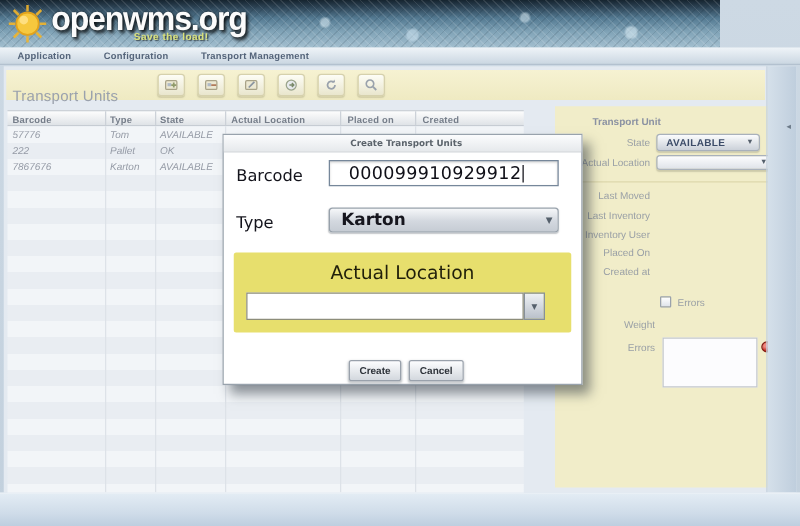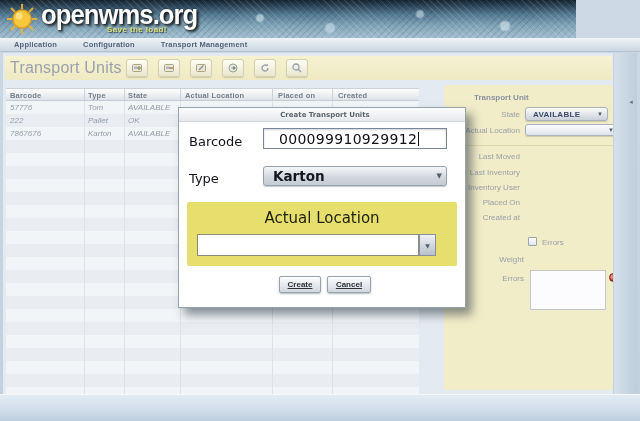--- a/index.html
+++ b/index.html
@@ -31,21 +31,21 @@
     background:linear-gradient(#eff4f8,#cbd7e2);border-bottom:1px solid #b3c1cf;
     display:flex;align-items:center;gap:26px;padding-left:14px;}
   .menu-item{font-size:7.5px;font-weight:bold;color:#54647a;letter-spacing:.2px;cursor:default;}
 
   
   .content-bg{position:absolute;left:3px;top:53px;width:634px;height:341px;background:#e4eaf1;}
 
   
   .band{position:absolute;left:5px;top:56px;width:607px;height:24px;
     background:linear-gradient(#f6f2d2,#efeac2);}
-  .page-title{position:absolute;left:10px;top:59px;font-size:16px;color:#9aa1ad;letter-spacing:.2px;}
+  .page-title{position:absolute;left:10px;top:70px;font-size:12px;color:#9aa1ad;letter-spacing:.2px;}
   .tbuttons{position:absolute;left:126px;top:59px;display:flex;gap:10px;}
   .tbtn{width:22px;height:18px;border:1px solid #d6d1ad;border-radius:3px;
     background:linear-gradient(#fdfdf6,#e9e6cd);display:flex;align-items:center;justify-content:center;
     box-shadow:0 1px 1px rgba(120,115,80,.25);cursor:pointer;}
 
   
   .thead{position:absolute;left:6px;top:88px;width:413px;height:13px;
     background:linear-gradient(#fdfdfd,#dfe3e7);border-top:1px solid #cdd2d8;border-bottom:1px solid #c6ccd3;}
   .th{position:absolute;top:2px;font-size:7.5px;font-weight:bold;color:#767e8a;letter-spacing:.2px;}
   .vline{position:absolute;top:0;width:1px;height:100%;background:#ccd1d8;}
@@ -100,24 +100,24 @@
     display:flex;align-items:center;box-shadow:0 1px 1px rgba(60,70,80,.3);cursor:pointer;}
   .dselect .sval{flex:1;font-size:13.5px;font-weight:bold;color:#16161e;padding-left:9px;}
   .dselect .arr{font-size:7px;}
   .ybox{position:absolute;left:8px;top:94px;width:270px;height:64px;background:#e7df6d;border-radius:2px;}
   .ytitle{position:absolute;left:0;top:7px;width:100%;text-align:center;font-size:15px;color:#201f0a;}
   .ycombo-input{position:absolute;left:10px;top:32px;width:222px;height:22px;background:#fff;
     border:1px solid #8d8d7a;cursor:text;}
   .ycombo-btn{position:absolute;left:232px;top:32px;width:17px;height:22px;border:1px solid #87909a;
     background:linear-gradient(#eef1f4,#b9c0ca);display:flex;align-items:center;justify-content:center;
     cursor:pointer;}
-  .dbtn{position:absolute;top:168px;height:17px;border:1px solid #99a1ab;border-radius:2px;
+  .dbtn{position:absolute;top:180px;height:17px;border:1px solid #99a1ab;border-radius:2px;
     background:linear-gradient(#fcfdfe,#d3d8de);font-size:8px;font-weight:bold;color:#2e333a;
     display:flex;align-items:center;justify-content:center;box-shadow:0 1px 2px rgba(50,60,70,.35);
-    cursor:pointer;font-family:"Liberation Sans",sans-serif;text-decoration:underline;}
+    cursor:pointer;font-family:"Liberation Sans",sans-serif;}
 </style>
 </head>
 <body>
 
 <div class="window">
 
   <div class="banner">
     <span class="sun">
       <svg width="34" height="34" viewBox="0 0 34 34">
         <g stroke="#f2b62c" stroke-width="2" opacity=".9">

